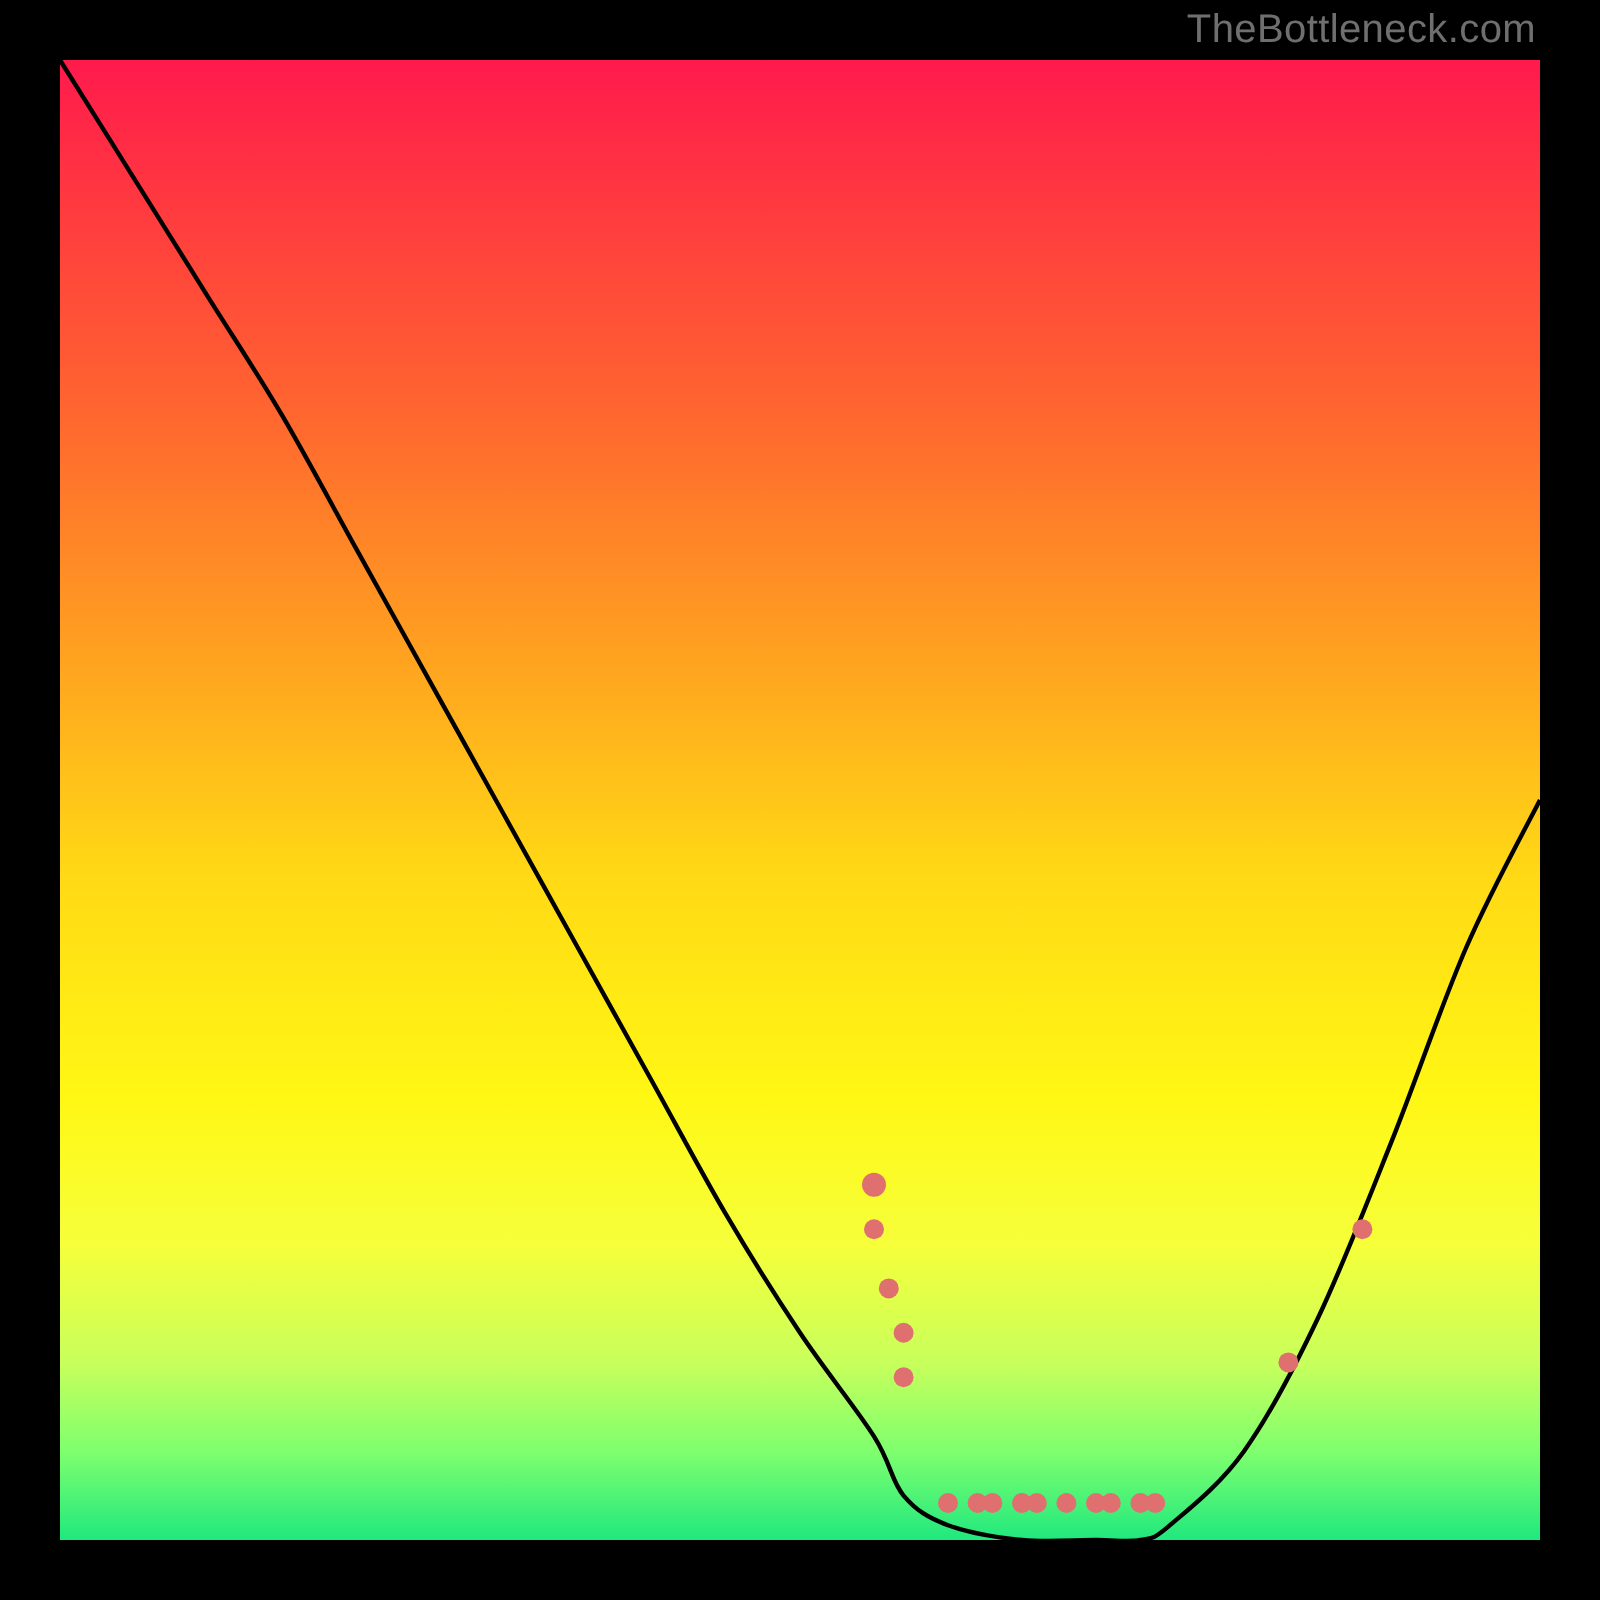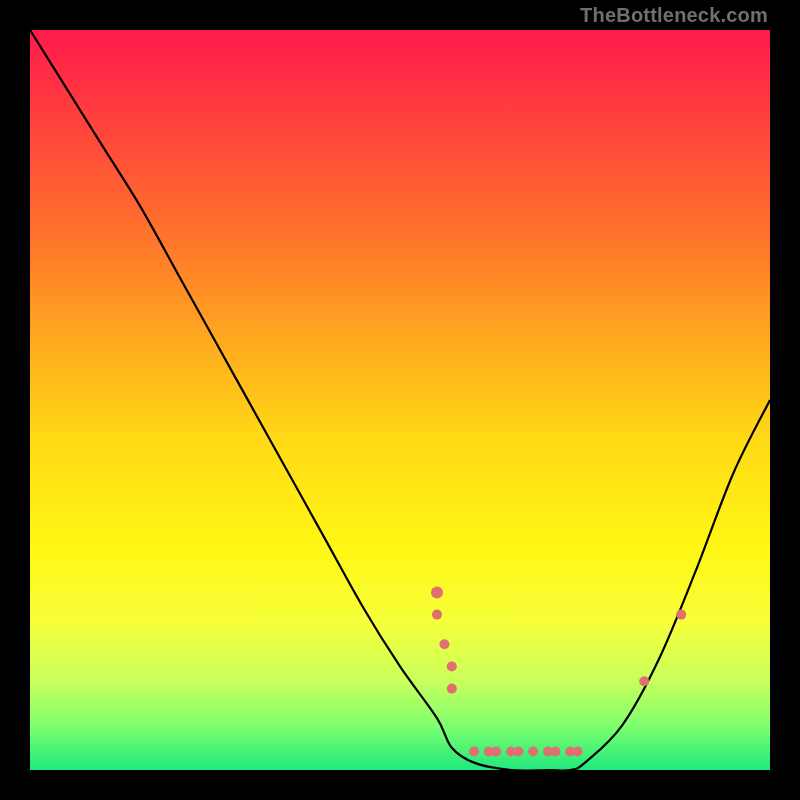--- a/index.html
+++ b/index.html
@@ -37,21 +37,21 @@
       #7fff6e 94%,
       #20e87e 100%
     );
   }
   .watermark {
     position: absolute;
     top: 4px;
     right: 32px;
     color: #6f6f6f;
     font-size: 20px;
-    font-weight: 700;
+    font-weight: 400;
     letter-spacing: 0.2px;
     z-index: 5;
     user-select: none;
     text-align: right;
   }
   svg.curve {
     position: absolute;
     left: 0;
     top: 0;
   }

